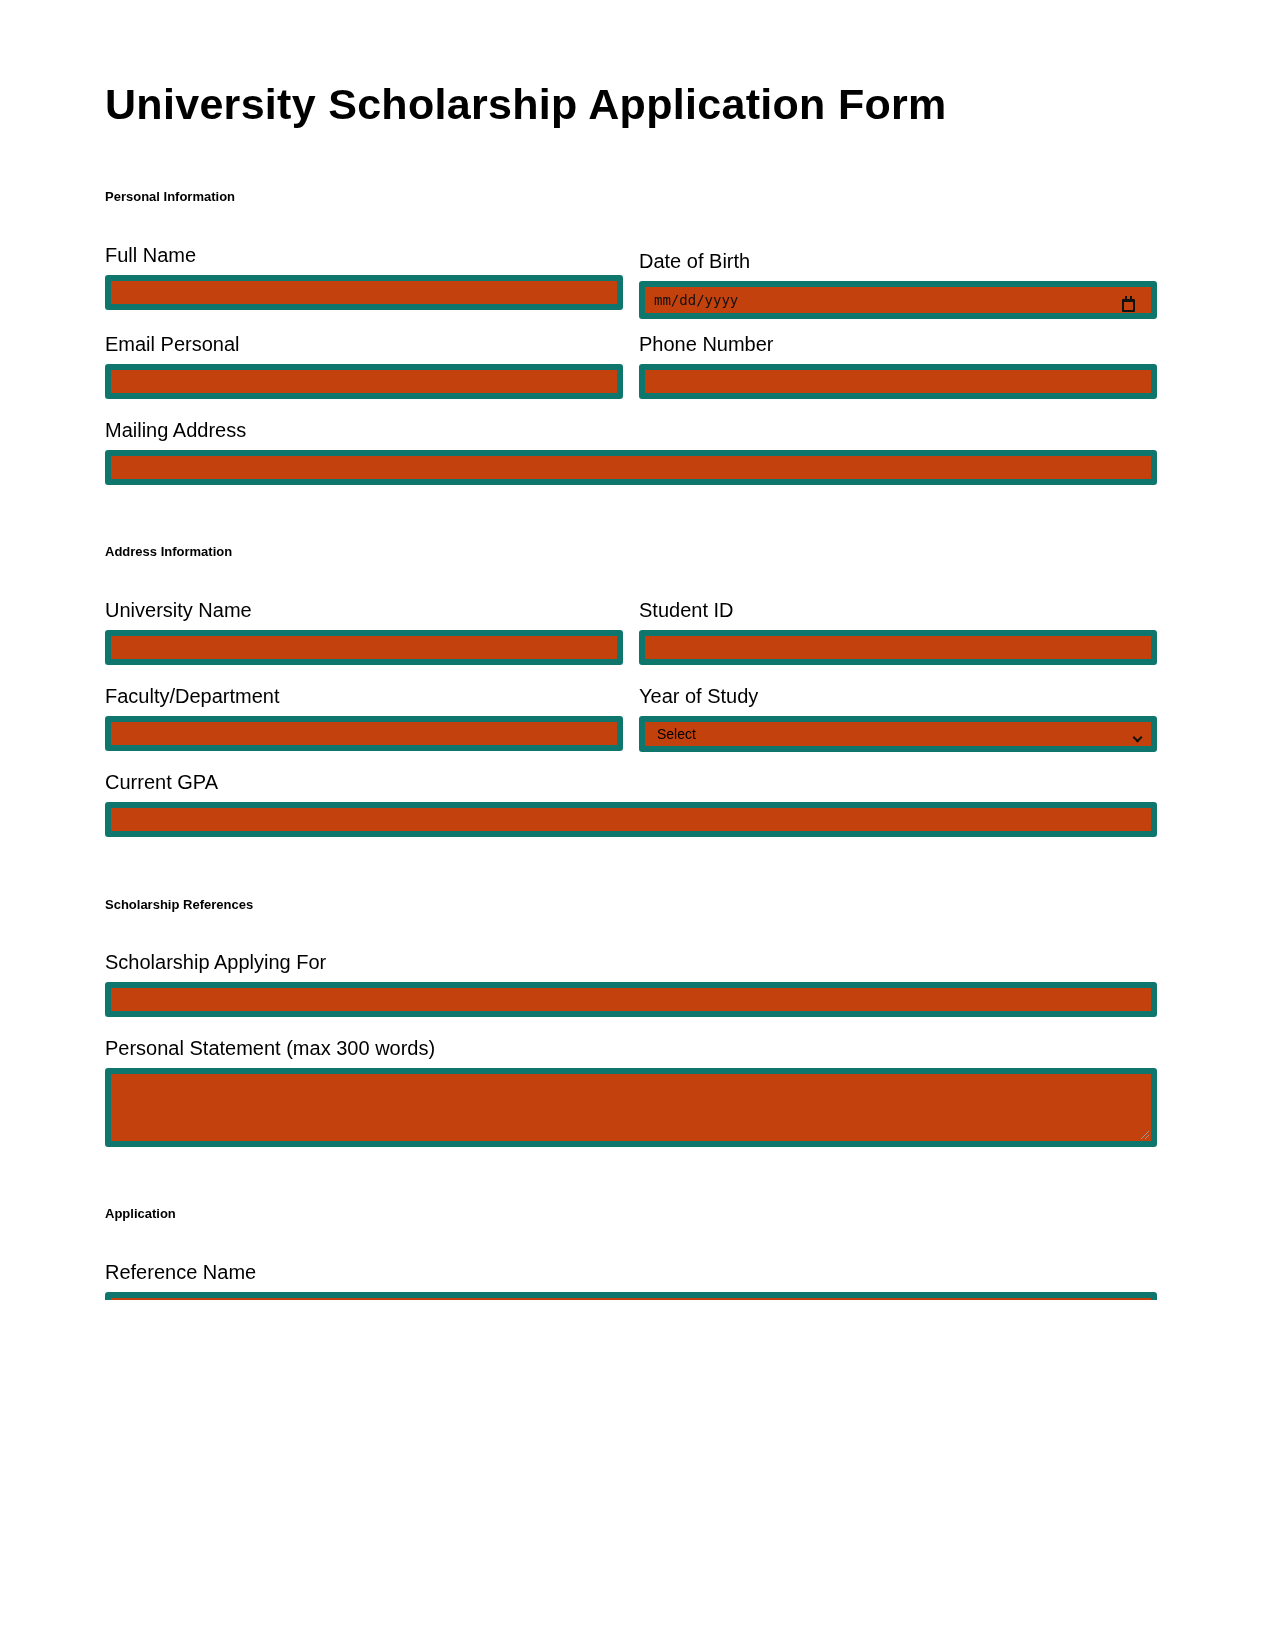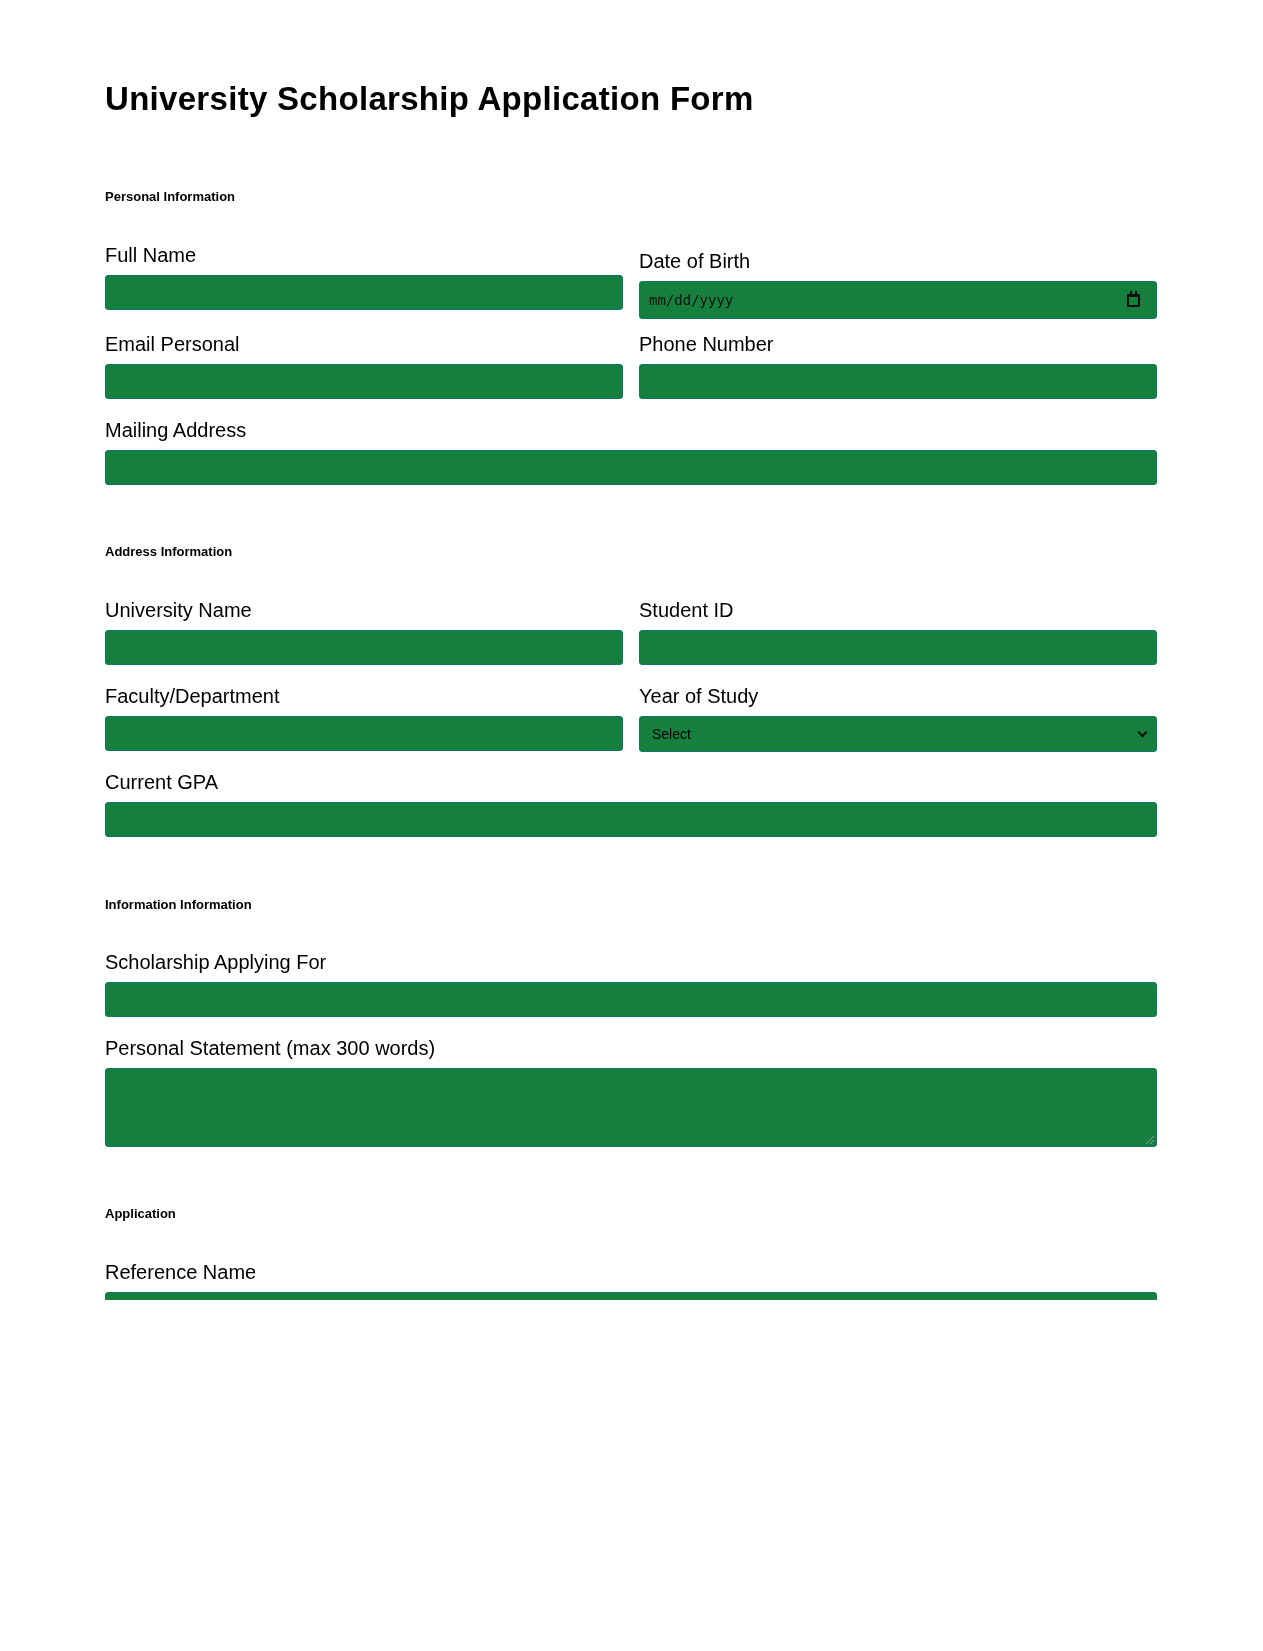--- a/index.html
+++ b/index.html
@@ -1,27 +1,27 @@
 <!DOCTYPE html>
 <html><head>
 <meta charset="utf-8">
 <style>
   * { box-sizing: border-box; }
   html, body { margin: 0; padding: 0; background: #ffffff; }
   body { width: 1263px; height: 1651px; position: relative; overflow: hidden;
          font-family: "Liberation Sans", sans-serif; color: #000; }
   .viewport { position: absolute; left: 0; top: 0; width: 1263px; height: 1300px; overflow: hidden; }
   .container { position: absolute; left: 105px; top: 0; width: 1052px; }
-  h1.title { position: absolute; top: 80px; left: 0; margin: 0; font-size: 33px; font-weight: bold;
+  h1.title { position: absolute; top: 80px; left: 0; margin: 0; font-size: 43px; font-weight: bold;
              letter-spacing: 0.3px; white-space: nowrap; }
   h2.section { position: absolute; left: 0; margin: 0; font-size: 13px; font-weight: bold; white-space: nowrap; }
   .field { position: absolute; }
   .field label { display: block; font-size: 20px; line-height: 18px; height: 18px; white-space: nowrap; }
-  .field .ctl { position: absolute; left: 0; top: 29px; width: 100%; height: 35px; border: 1px solid #0f766e;
-                border-radius: 3px; background: #15803d; }
+  .field .ctl { position: absolute; left: 0; top: 29px; width: 100%; height: 35px; border: 6px solid #0f766e;
+                border-radius: 3px; background: #c2410c; }
   .col-l { left: 0; width: 518px; }
   .col-r { left: 534px; width: 518px; }
   .col-full { left: 0; width: 1052px; }
   .date-ctl { height: 38px !important; display: flex; align-items: center; padding-left: 9px;
               font-family: "DejaVu Sans Mono", "Liberation Mono", monospace; font-size: 14px; color: #111; }
   .date-ctl .cal { position: absolute; right: 16px; top: 12px; width: 13px; height: 13px;
                    border: 2px solid #111; border-top-width: 3px; border-radius: 1px; }
   .date-ctl .cal::before, .date-ctl .cal::after { content: ""; position: absolute; top: -6px; width: 2px; height: 4px; background: #111; }
   .date-ctl .cal::before { left: 1px; } .date-ctl .cal::after { right: 1px; }
   .select-ctl { height: 36px !important; display: flex; align-items: center; padding-left: 12px; font-size: 14px; }
@@ -88,21 +88,21 @@
       <span>Select</span>
       <span class="chev"></span>
     </div>
   </div>
 
   <div class="field col-full" style="top:773px">
     <label>Current GPA</label>
     <div class="ctl"></div>
   </div>
 
-  <h2 class="section" style="top:897px">Information Information</h2>
+  <h2 class="section" style="top:897px">Scholarship References</h2>
 
   <div class="field col-full" style="top:953px">
     <label>Scholarship Applying For</label>
     <div class="ctl"></div>
   </div>
 
   <div class="field col-full" style="top:1039px">
     <label>Personal Statement (max 300 words)</label>
     <div class="ctl textarea-ctl">
       <span class="grip"></span>

